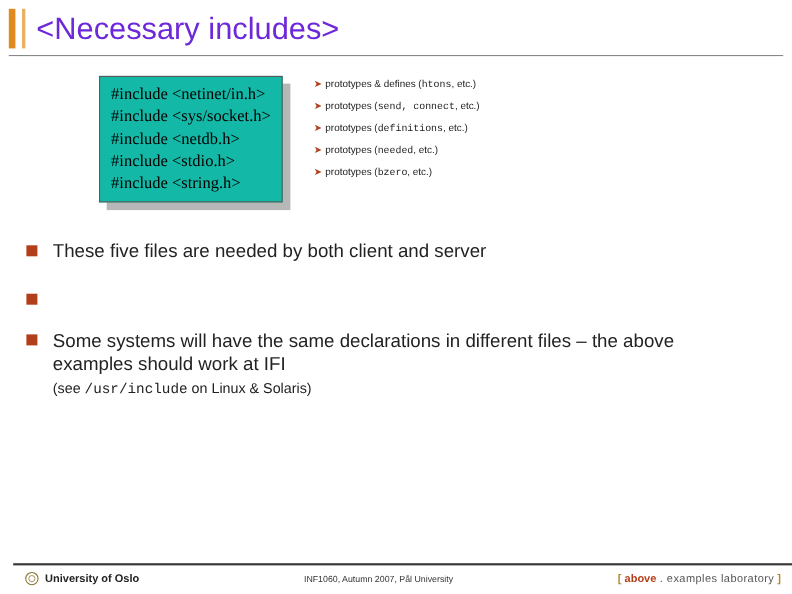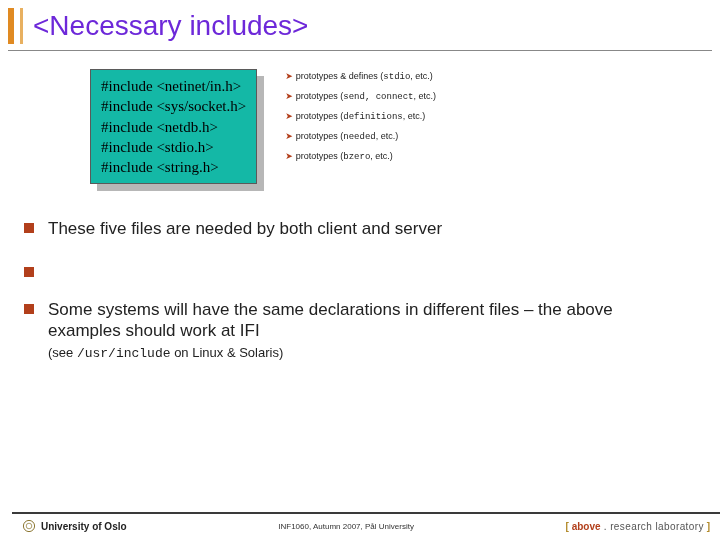--- a/index.html
+++ b/index.html
@@ -165,21 +165,21 @@
     <div class="code-box"><span>#include &lt;netinet/in.h&gt;</span>
 <span>#include &lt;sys/socket.h&gt;</span>
 <span>#include &lt;netdb.h&gt;</span>
 <span>#include &lt;stdio.h&gt;</span>
 <span>#include &lt;string.h&gt;</span></div>
   </div>
 
   <div class="callouts">
     <div class="callout">
         <span class="arrow">➤</span>
-        <span><span>prototypes &amp; defines (</span><span class="mono-inline">stdio</span><span>, etc.)</span></span>
+        <span><span>prototypes &amp; defines (</span><span class="mono-inline">htons</span><span>, etc.)</span></span>
       </div>
     <div class="callout">
         <span class="arrow">➤</span>
         <span><span>prototypes (</span><span class="mono-inline">send, connect</span><span>, etc.)</span></span>
       </div>
     <div class="callout">
         <span class="arrow">➤</span>
         <span><span>prototypes (</span><span class="mono-inline">definitions</span><span>, etc.)</span></span>
       </div>
     <div class="callout">
@@ -213,15 +213,15 @@
 <div class="footer">
   <div class="uio">
     <svg class="seal" viewBox="0 0 20 20">
       <circle cx="10" cy="10" r="8" fill="#fff" stroke="#8a752f" stroke-width="1.4"></circle>
       <circle cx="10" cy="10" r="4" fill="none" stroke="#8a752f" stroke-width="1"></circle>
     </svg>
     <span>University of Oslo</span>
   </div>
   <div class="footer-center">INF1060, Autumn 2007, Pål University</div>
   <div class="simula">
-    <span class="br1">[ </span><span class="simred">above</span><span class="simgrey"> . </span><span class="simgrey">research laboratory</span><span class="br1"> ]</span>
+    <span class="br1">[ </span><span class="simred">above</span><span class="simgrey"> . </span><span class="simgrey">examples laboratory</span><span class="br1"> ]</span>
   </div>
 </div>
 
 </body></html>

